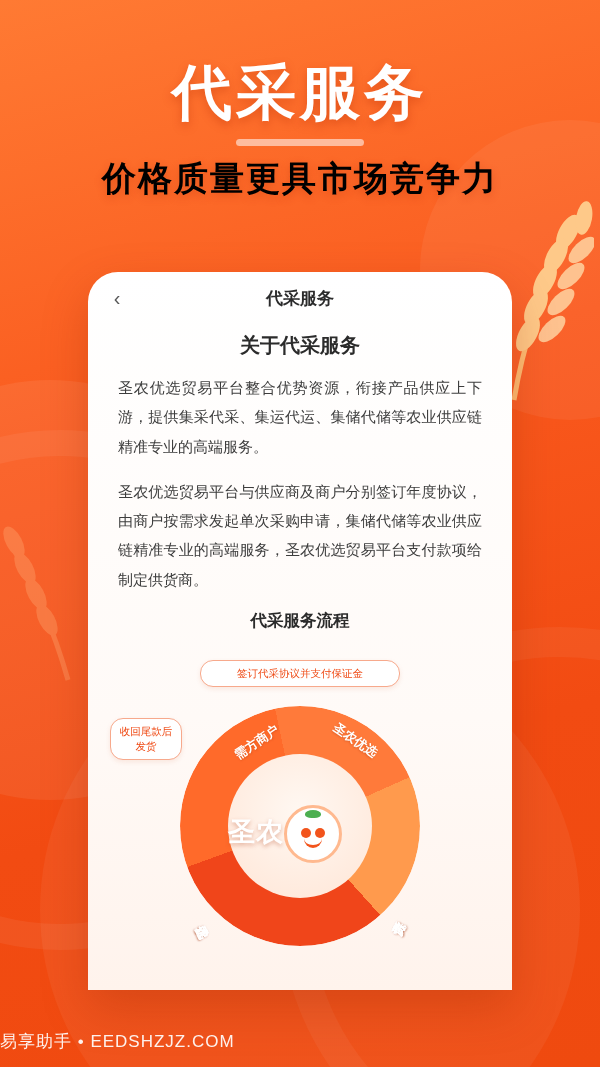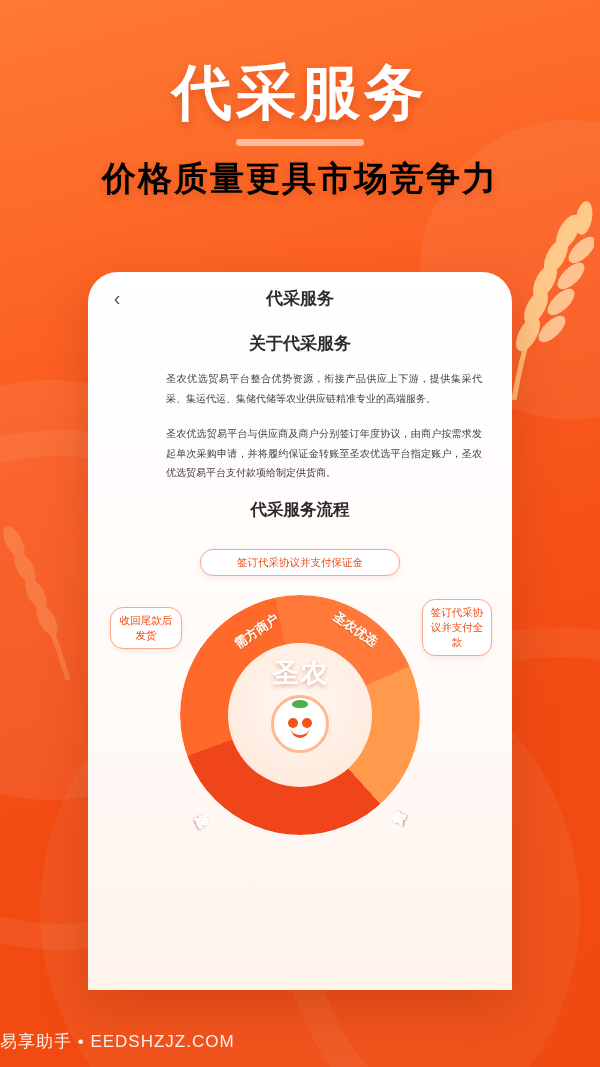--- a/index.html
+++ b/index.html
@@ -115,35 +115,34 @@
   .nav-title {
     position: absolute;
     left: 0; right: 0;
     text-align: center;
     font-size: 17px;
     font-weight: bold;
     color: #2b2b2b;
   }
   .section-title {
     text-align: center;
-    font-size: 17px;
+    font-size: 20px;
     font-weight: bold;
     color: #2b2b2b;
     margin: 8px 0 14px;
   }
   .body-copy {
     padding: 0 30px;
   }
   .body-copy p {
-    font-size: 10px;
+    font-size: 15px;
     line-height: 1.95;
     color: #3d3d3d;
     margin-bottom: 16px;
     text-align: justify;
-    margin-left: 48px;
   }
   .flow-title {
     text-align: center;
     font-size: 16.5px;
     font-weight: bold;
     color: #2b2b2b;
     margin-top: 10px;
     margin-bottom: 20px;
   }
 
@@ -189,21 +188,21 @@
             mask: radial-gradient(circle, transparent 0 66px, #000 67px 100%);
     box-shadow: 0 8px 20px rgba(190,60,10,0.22);
   }
   .ring-inner {
     position: absolute;
     left: 48px; top: 48px;
     width: 144px; height: 144px;
     border-radius: 50%;
     background: radial-gradient(circle at 50% 40%, #fff8f2 0%, #ffeadd 75%, #ffdcc8 100%);
     display: flex;
-    flex-direction: column;
+    flex-direction: row;
     align-items: center;
     justify-content: flex-start;
     padding-top: 12px;
   }
   .brand {
     font-size: 27px;
     font-weight: bold;
     color: #ffffff;
     text-shadow: 0 2px 4px rgba(170,50,10,.35);
     letter-spacing: 1px;
@@ -322,30 +321,29 @@
 
   <div class="nav">
     <div class="back-btn">‹</div>
     <div class="nav-title">代采服务</div>
   </div>
 
   <div class="section-title">关于代采服务</div>
 
   <div class="body-copy">
     <p>圣农优选贸易平台整合优势资源，衔接产品供应上下游，提供集采代采、集运代运、集储代储等农业供应链精准专业的高端服务。</p>
-    <p>圣农优选贸易平台与供应商及商户分别签订年度协议，由商户按需求发起单次采购申请，并将履约保证金转账至圣农优选平台指定账户，圣农优选贸易平台支付款项给制定供货商。</p>
+    <p>圣农优选贸易平台与供应商及商户分别签订年度协议，由商户按需求发起单次采购申请，集储代储等农业供应链精准专业的高端服务，圣农优选贸易平台支付款项给制定供货商。</p>
   </div>
 
   <div class="flow-title">代采服务流程</div>
 
   <div class="flow">
 
     <div class="tag tag-top">签订代采协议并支付保证金</div>
     <div class="tag tag-left">收回尾款后发货</div>
-    <div class="tag tag-right">签订代采协议并支付全款</div>
 
     <div class="ring-wrap">
       <div class="ring-outer"></div>
 
       <div class="ring-label lbl-buyer">需方商户</div>
       <div class="ring-label lbl-sn">圣农优选</div>
       <div class="ring-label lbl-supply">供方货源</div>
       <div class="ring-label lbl-snsel">圣农优选</div>
 
       <div class="ring-inner">

